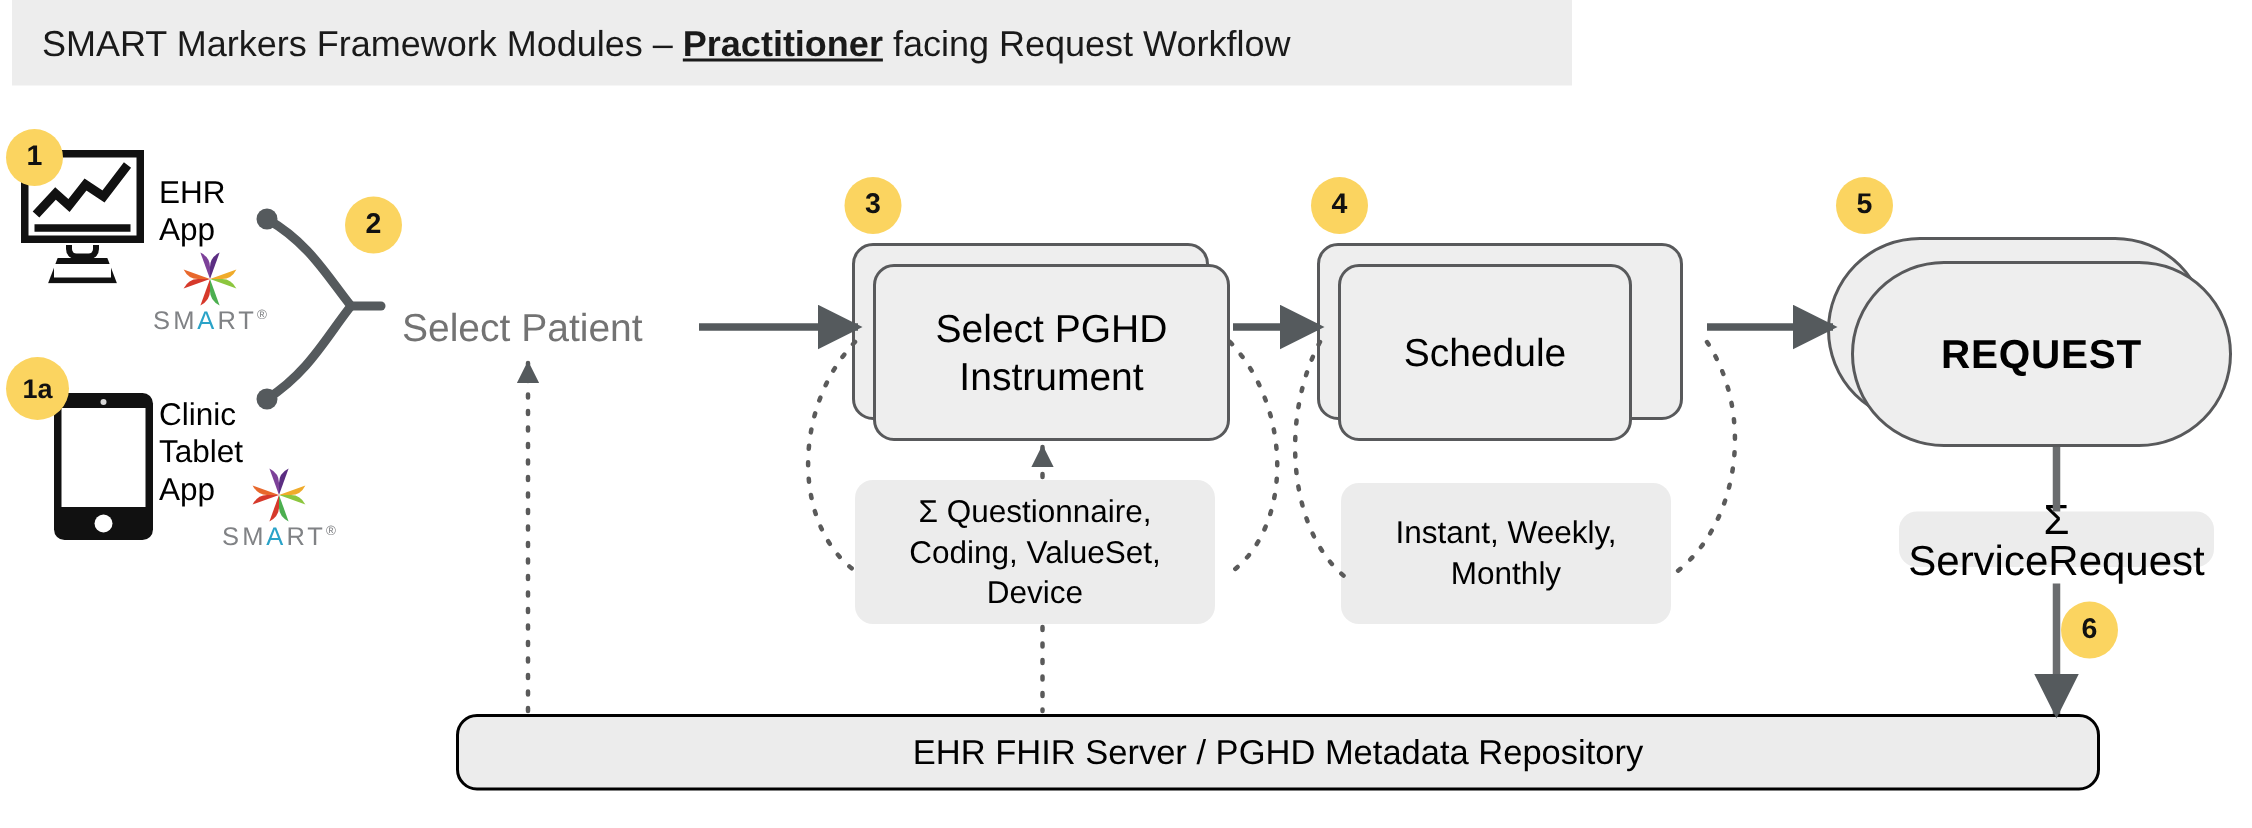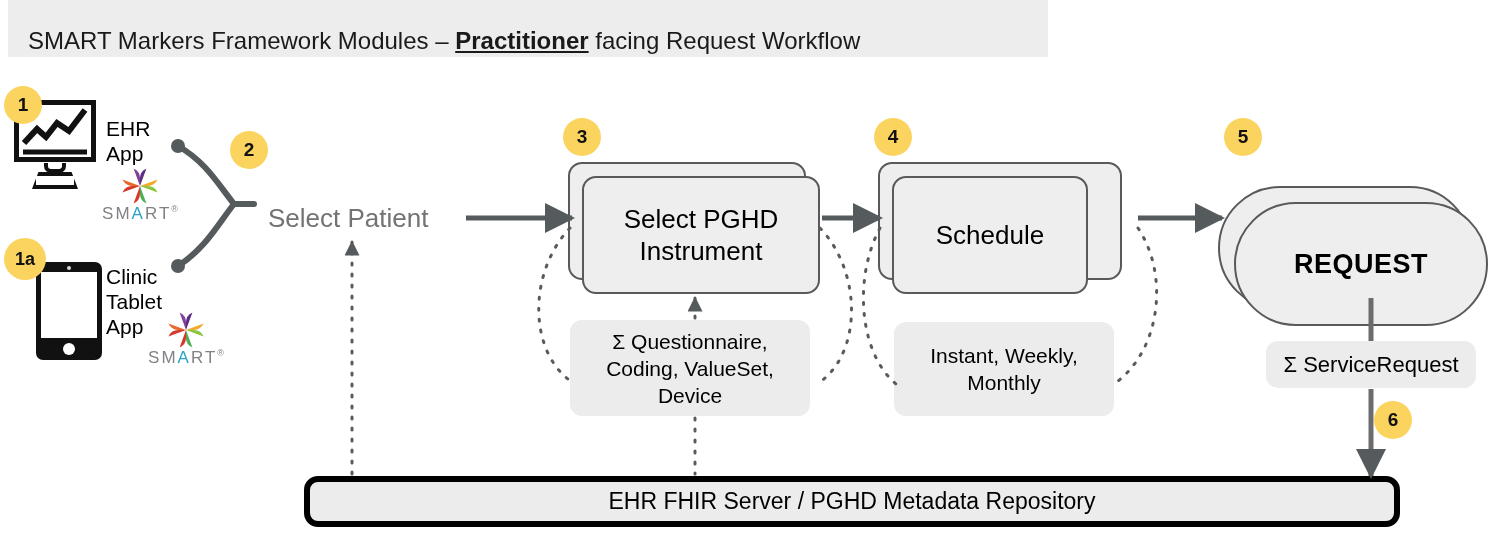--- a/index.html
+++ b/index.html
@@ -30,21 +30,20 @@
     background: #ededed;
   }
   #title-text {
     position: absolute;
     left: 28px;
     top: 16px;
     font-size: 24px;
     line-height: 27px;
     white-space: nowrap;
     color: #1a1a1a;
-    margin-top: 11px;
   }
   #title-text .emph {
     font-weight: bold;
     text-decoration: underline;
   }
 
   
   .badge {
     position: absolute;
     width: 38px;
@@ -167,46 +166,46 @@
   #module-pghd { left: 568px; top: 162px; width: 252px; height: 132px; }
   #module-pghd .back  { left: 0;  top: 0;  width: 238px; height: 118px; }
   #module-pghd .front { left: 14px; top: 14px; width: 238px; height: 118px; }
 
   
   #module-schedule { left: 878px; top: 162px; width: 258px; height: 132px; }
   #module-schedule .back  { left: 0;  top: 0;  width: 244px; height: 118px; }
   #module-schedule .front { left: 14px; top: 14px; width: 196px; height: 118px; }
 
   
-  #module-request { left: 1218px; top: 158px; width: 270px; height: 140px; margin-top: 28px; }
+  #module-request { left: 1218px; top: 158px; width: 270px; height: 140px; }
   #module-request .back  { left: 0;  top: 0;  width: 254px; height: 124px; }
   #module-request .front { left: 16px; top: 16px; width: 254px; height: 124px; }
 
   
   .chip {
     position: absolute;
     background: #ececec;
     border-radius: 12px;
     display: flex; align-items: center; justify-content: center;
     text-align: center;
     font-size: 21px; line-height: 27px; color: #000;
     box-sizing: border-box;
     padding: 4px 10px;
   }
   #chip-pghd     { left: 570px;  top: 320px; width: 240px; height: 96px; }
   #chip-schedule { left: 894px;  top: 322px; width: 220px; height: 94px; }
-  #chip-service  { left: 1266px; top: 341px; width: 210px; height: 47px; font-size: 22px; }
+  #chip-service  { left: 1266px; top: 341px; width: 210px; height: 37px; font-size: 28px; }
 
   
   #server-bar {
     position: absolute;
     left: 304px; top: 476px;
     width: 1096px; height: 51px;
     background: #ececec;
-    border: 6px solid #000000;
+    border: 2px solid #000000;
     border-radius: 14px;
     box-sizing: border-box;
     display: flex; align-items: center; justify-content: center;
     font-size: 23px; color: #000;
   }
 
   
   #connectors {
     position: absolute; left: 0; top: 0;
     width: 1501px; height: 552px;

